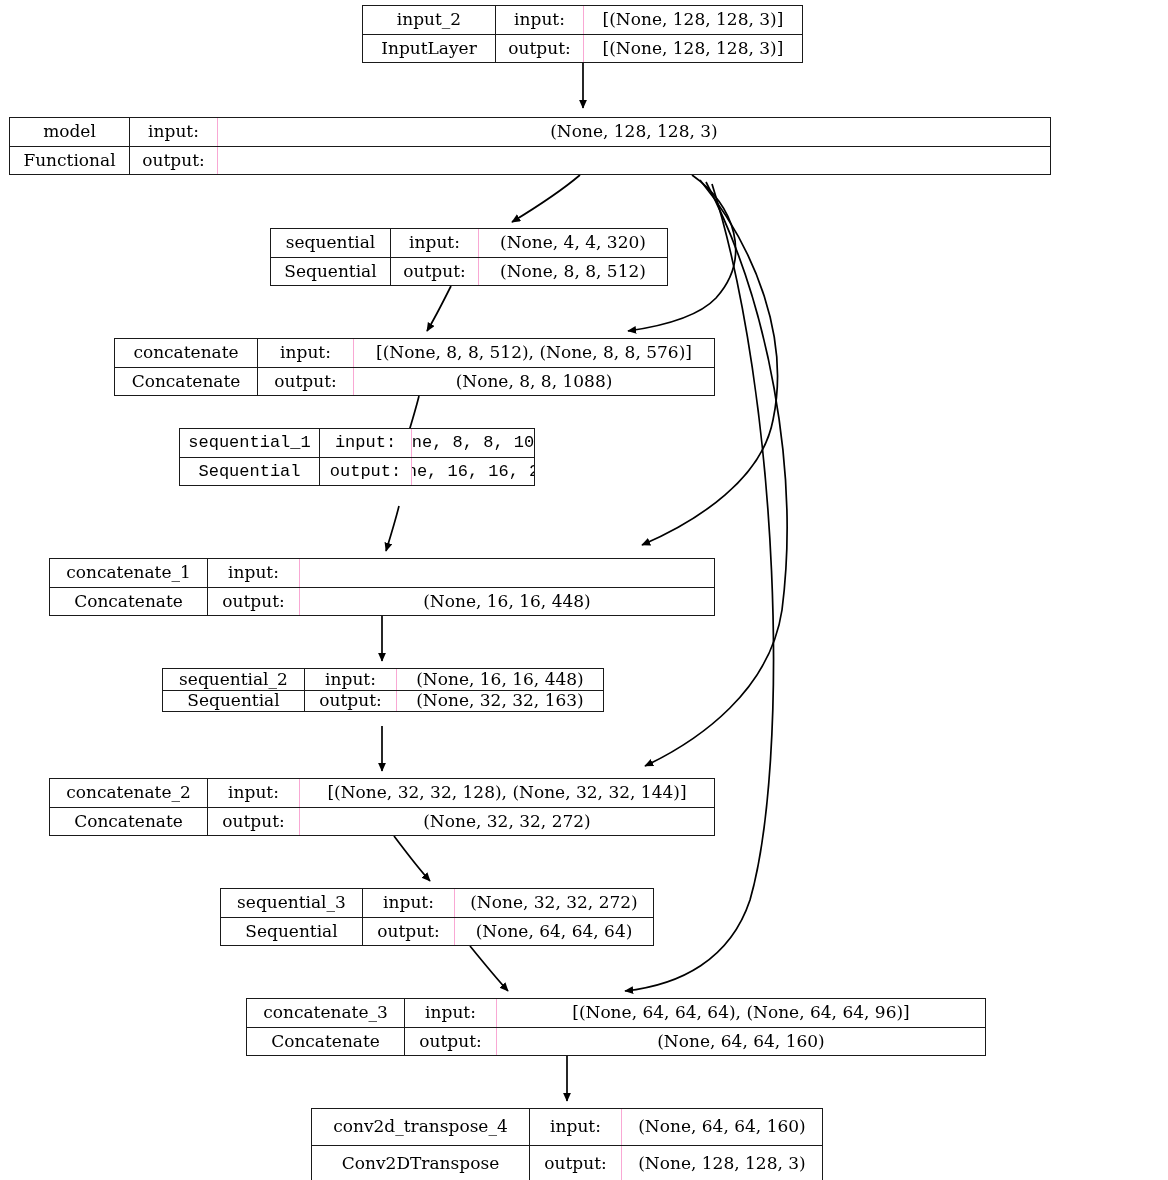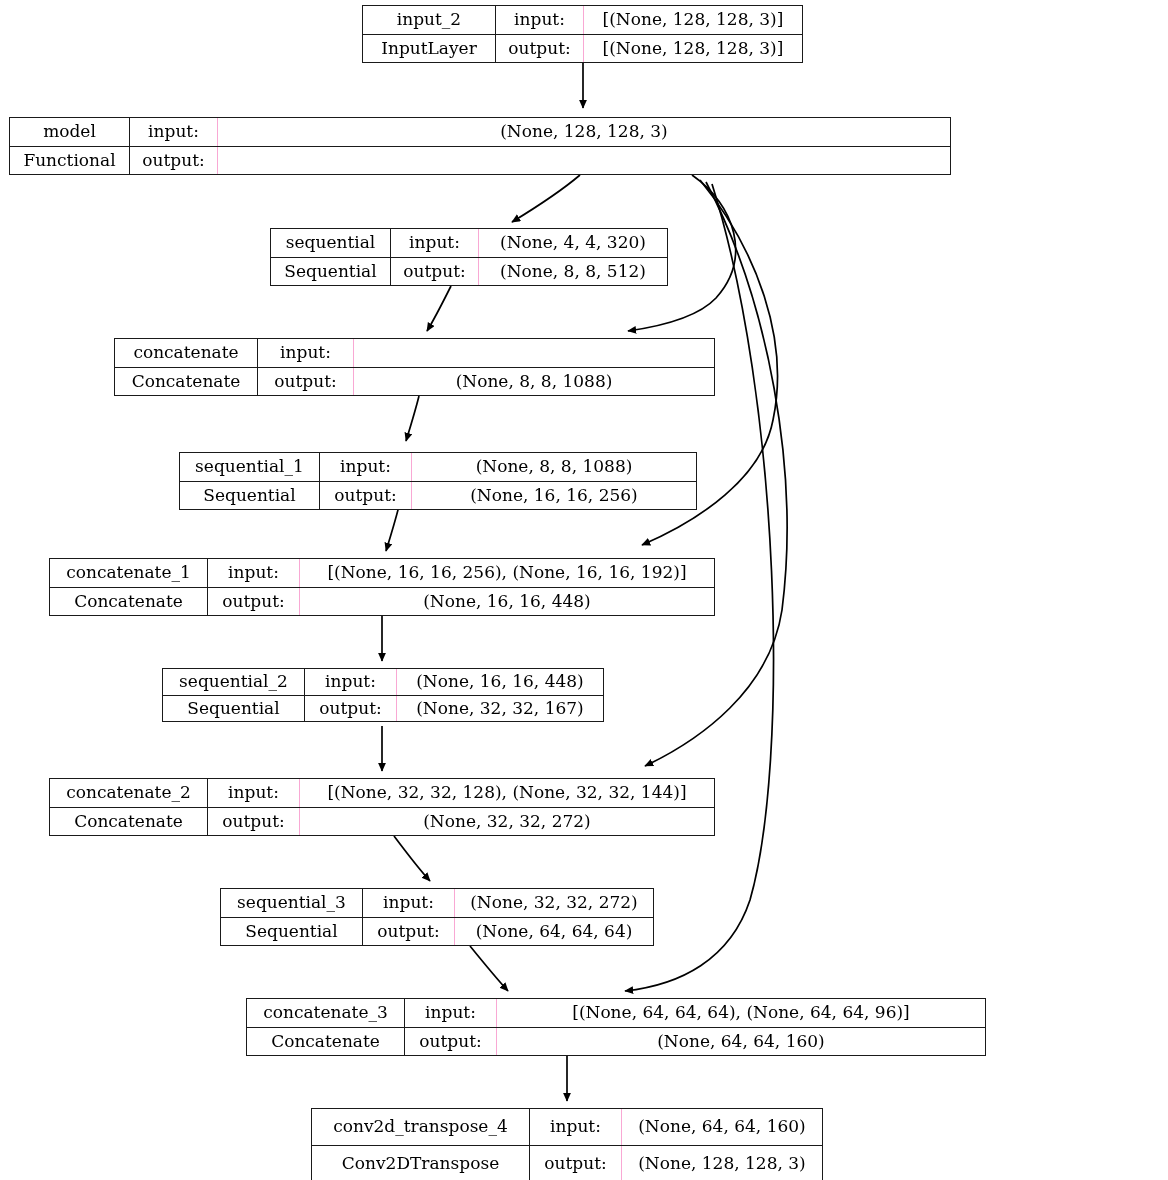--- a/index.html
+++ b/index.html
@@ -106,21 +106,21 @@
           <div class="cell name" style="width: 133px; flex: 0 0 133px;">input_2</div>
           <div class="cell label" style="width: 88px; flex: 0 0 88px;">input:</div>
           <div class="cell shape">[(None, 128, 128, 3)]</div>
         </div>
         <div class="node-row bottom">
           <div class="cell name" style="width: 133px; flex: 0 0 133px;">InputLayer</div>
           <div class="cell label" style="width: 88px; flex: 0 0 88px;">output:</div>
           <div class="cell shape">[(None, 128, 128, 3)]</div>
         </div>
       </div>
-      <div class="node" style="left: 9px; top: 117px; width: 942px; height: 58px;">
+      <div class="node" style="left: 9px; top: 117px; width: 1042px; height: 58px;">
         <div class="node-row top">
           <div class="cell name" style="width: 120px; flex: 0 0 120px;">model</div>
           <div class="cell label" style="width: 88px; flex: 0 0 88px;">input:</div>
           <div class="cell shape">(None, 128, 128, 3)</div>
         </div>
         <div class="node-row bottom">
           <div class="cell name" style="width: 120px; flex: 0 0 120px;">Functional</div>
           <div class="cell label" style="width: 88px; flex: 0 0 88px;">output:</div>
         </div>
       </div>
@@ -133,61 +133,61 @@
         <div class="node-row bottom">
           <div class="cell name" style="width: 120px; flex: 0 0 120px;">Sequential</div>
           <div class="cell label" style="width: 88px; flex: 0 0 88px;">output:</div>
           <div class="cell shape">(None, 8, 8, 512)</div>
         </div>
       </div>
       <div class="node" style="left: 114px; top: 338px; width: 601px; height: 58px;">
         <div class="node-row top">
           <div class="cell name" style="width: 143px; flex: 0 0 143px;">concatenate</div>
           <div class="cell label" style="width: 96px; flex: 0 0 96px;">input:</div>
+          <div class="cell shape">[(None, 8, 8, 512), (None, 8, 8, 576)]</div>
         </div>
         <div class="node-row bottom">
           <div class="cell name" style="width: 143px; flex: 0 0 143px;">Concatenate</div>
           <div class="cell label" style="width: 96px; flex: 0 0 96px;">output:</div>
           <div class="cell shape">(None, 8, 8, 1088)</div>
         </div>
       </div>
-      <div class="node" style="left: 179px; top: 452px; width: 518px; height: 58px;">
+      <div class="node" style="left: 179px; top: 428px; width: 356px; height: 58px; font-family: Liberation Mono, monospace;">
         <div class="node-row top">
           <div class="cell name" style="width: 140px; flex: 0 0 140px;">sequential_1</div>
           <div class="cell label" style="width: 92px; flex: 0 0 92px;">input:</div>
           <div class="cell shape">(None, 8, 8, 1088)</div>
         </div>
         <div class="node-row bottom">
           <div class="cell name" style="width: 140px; flex: 0 0 140px;">Sequential</div>
           <div class="cell label" style="width: 92px; flex: 0 0 92px;">output:</div>
           <div class="cell shape">(None, 16, 16, 256)</div>
         </div>
       </div>
       <div class="node" style="left: 49px; top: 558px; width: 666px; height: 58px;">
         <div class="node-row top">
           <div class="cell name" style="width: 158px; flex: 0 0 158px;">concatenate_1</div>
           <div class="cell label" style="width: 92px; flex: 0 0 92px;">input:</div>
-          <div class="cell shape">[(None, 16, 16, 256), (None, 16, 16, 192)]</div>
         </div>
         <div class="node-row bottom">
           <div class="cell name" style="width: 158px; flex: 0 0 158px;">Concatenate</div>
           <div class="cell label" style="width: 92px; flex: 0 0 92px;">output:</div>
           <div class="cell shape">(None, 16, 16, 448)</div>
         </div>
       </div>
-      <div class="node" style="left: 162px; top: 668px; width: 442px; height: 54px;">
+      <div class="node" style="left: 162px; top: 668px; width: 442px; height: 44px;">
         <div class="node-row top">
           <div class="cell name" style="width: 142px; flex: 0 0 142px;">sequential_2</div>
           <div class="cell label" style="width: 92px; flex: 0 0 92px;">input:</div>
           <div class="cell shape">(None, 16, 16, 448)</div>
         </div>
         <div class="node-row bottom">
           <div class="cell name" style="width: 142px; flex: 0 0 142px;">Sequential</div>
           <div class="cell label" style="width: 92px; flex: 0 0 92px;">output:</div>
-          <div class="cell shape">(None, 32, 32, 167)</div>
+          <div class="cell shape">(None, 32, 32, 163)</div>
         </div>
       </div>
       <div class="node" style="left: 49px; top: 778px; width: 666px; height: 58px;">
         <div class="node-row top">
           <div class="cell name" style="width: 158px; flex: 0 0 158px;">concatenate_2</div>
           <div class="cell label" style="width: 92px; flex: 0 0 92px;">input:</div>
           <div class="cell shape">[(None, 32, 32, 128), (None, 32, 32, 144)]</div>
         </div>
         <div class="node-row bottom">
           <div class="cell name" style="width: 158px; flex: 0 0 158px;">Concatenate</div>

